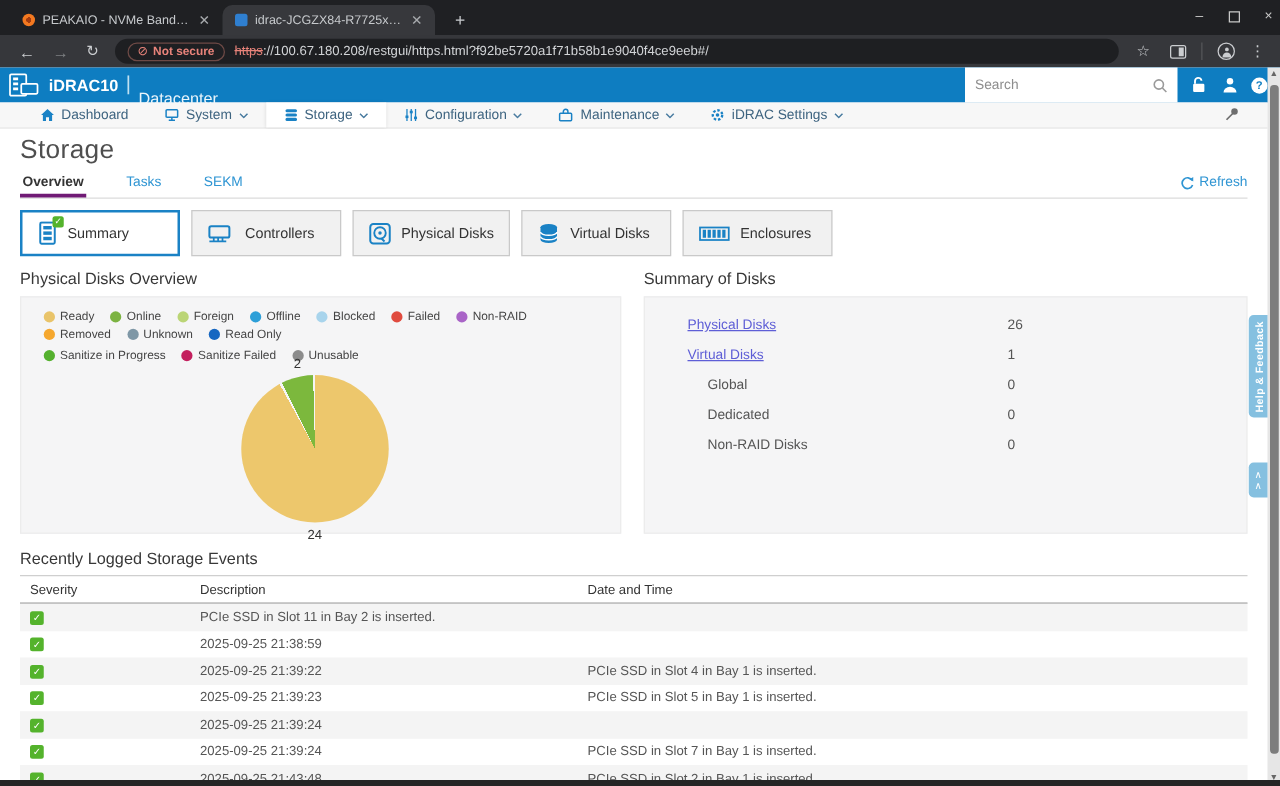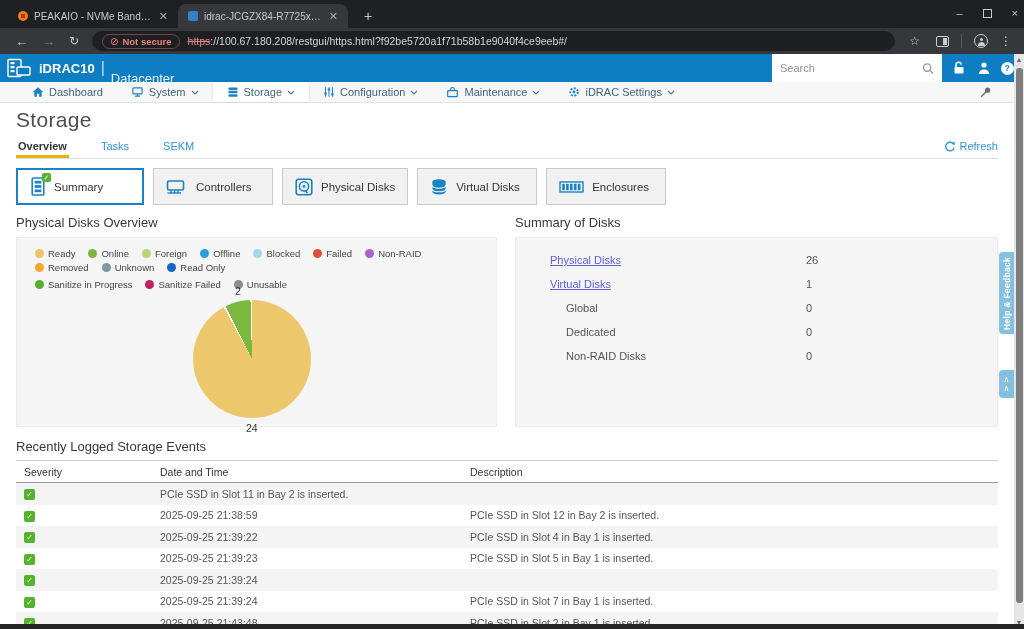--- a/index.html
+++ b/index.html
@@ -54,21 +54,21 @@
   .app-nav { position:absolute; top:82px; left:0; width:1014px; height:21px; background:#f7f7f7; border-bottom:1px solid #e3e3e3; display:flex; align-items:stretch; padding-left:18px; }
   .nav-item { display:flex; align-items:center; gap:5px; padding:0 14px; font-size:11px; color:#3e6480; cursor:pointer; }
   .nav-item.active { background:#fff; box-shadow:0 0 3px rgba(0,0,0,.12); }
   .nav-pin { position:absolute; right:22px; top:3px; }
 
   
   .content { position:absolute; top:103px; left:0; width:1014px; bottom:0; background:#fff; padding:0 16px; overflow:hidden; }
   .page-title { font-size:21px; font-weight:400; color:#4f4f4f; margin:5px 0 6px; letter-spacing:.3px; }
   .tabs-row { position:relative; height:21px; border-bottom:1px solid #dcdcdc; display:flex; }
   .ptab { font-size:11px; margin-right:30px; padding:2px 2px 5px; color:#2f95d3; cursor:pointer; }
-  .ptab.active { color:#333; border-bottom:3px solid #eab308; font-weight:bold; }
+  .ptab.active { color:#333; border-bottom:3px solid #701a75; font-weight:bold; }
   .refresh-link { position:absolute; right:0; top:2px; display:flex; align-items:center; gap:4px; color:#2f95d3; font-size:11px; cursor:pointer; }
 
   .quick-row { display:flex; gap:9px; margin-top:9px; }
   .quick-btn { height:37px; background:#f1f1f1; border:1px solid #c9c9c9; display:flex; align-items:center; gap:8px; padding:0 12px; font-size:11.5px; color:#333; font-family:inherit; cursor:pointer; min-width:120px; }
   .quick-btn.active { background:#fff; border:2px solid #1a82c5; min-width:128px; }
   .qicon { position:relative; display:flex; }
   .ok-corner { position:absolute; top:-4px; right:-5px; width:9px; height:9px; background:#54b32c; border-radius:2px; color:#fff; font-size:7px; line-height:9px; text-align:center; }
 
   .two-col { display:flex; gap:18px; margin-top:10px; }
   .col-left { width:481px; }
@@ -456,32 +456,31 @@
           </div>
       </div>
     </div>
   </div>
 
   <div class="events">
     <div class="sec-heading" style="margin-bottom:0">Recently Logged Storage Events</div>
     <div class="ev-divider"></div>
     <div id="ev-head" class="ev-grid ev-head">
         <span>Severity</span>
+        <span>Description</span>
         <span>Date and Time</span>
-        <span>Description</span>
       </div>
     <div id="ev-body">
         <div class="ev-grid ev-row">
           <span><span class="ok-badge">✓</span></span>
           <span>PCIe SSD in Slot 11 in Bay 2 is inserted.</span>
         </div>
         <div class="ev-grid ev-row">
           <span><span class="ok-badge">✓</span></span>
           <span>2025-09-25 21:38:59</span>
-          <span>PCIe SSD in Slot 12 in Bay 2 is inserted.</span>
         </div>
         <div class="ev-grid ev-row">
           <span><span class="ok-badge">✓</span></span>
           <span>2025-09-25 21:39:22</span>
           <span>PCIe SSD in Slot 4 in Bay 1 is inserted.</span>
         </div>
         <div class="ev-grid ev-row">
           <span><span class="ok-badge">✓</span></span>
           <span>2025-09-25 21:39:23</span>
           <span>PCIe SSD in Slot 5 in Bay 1 is inserted.</span>

